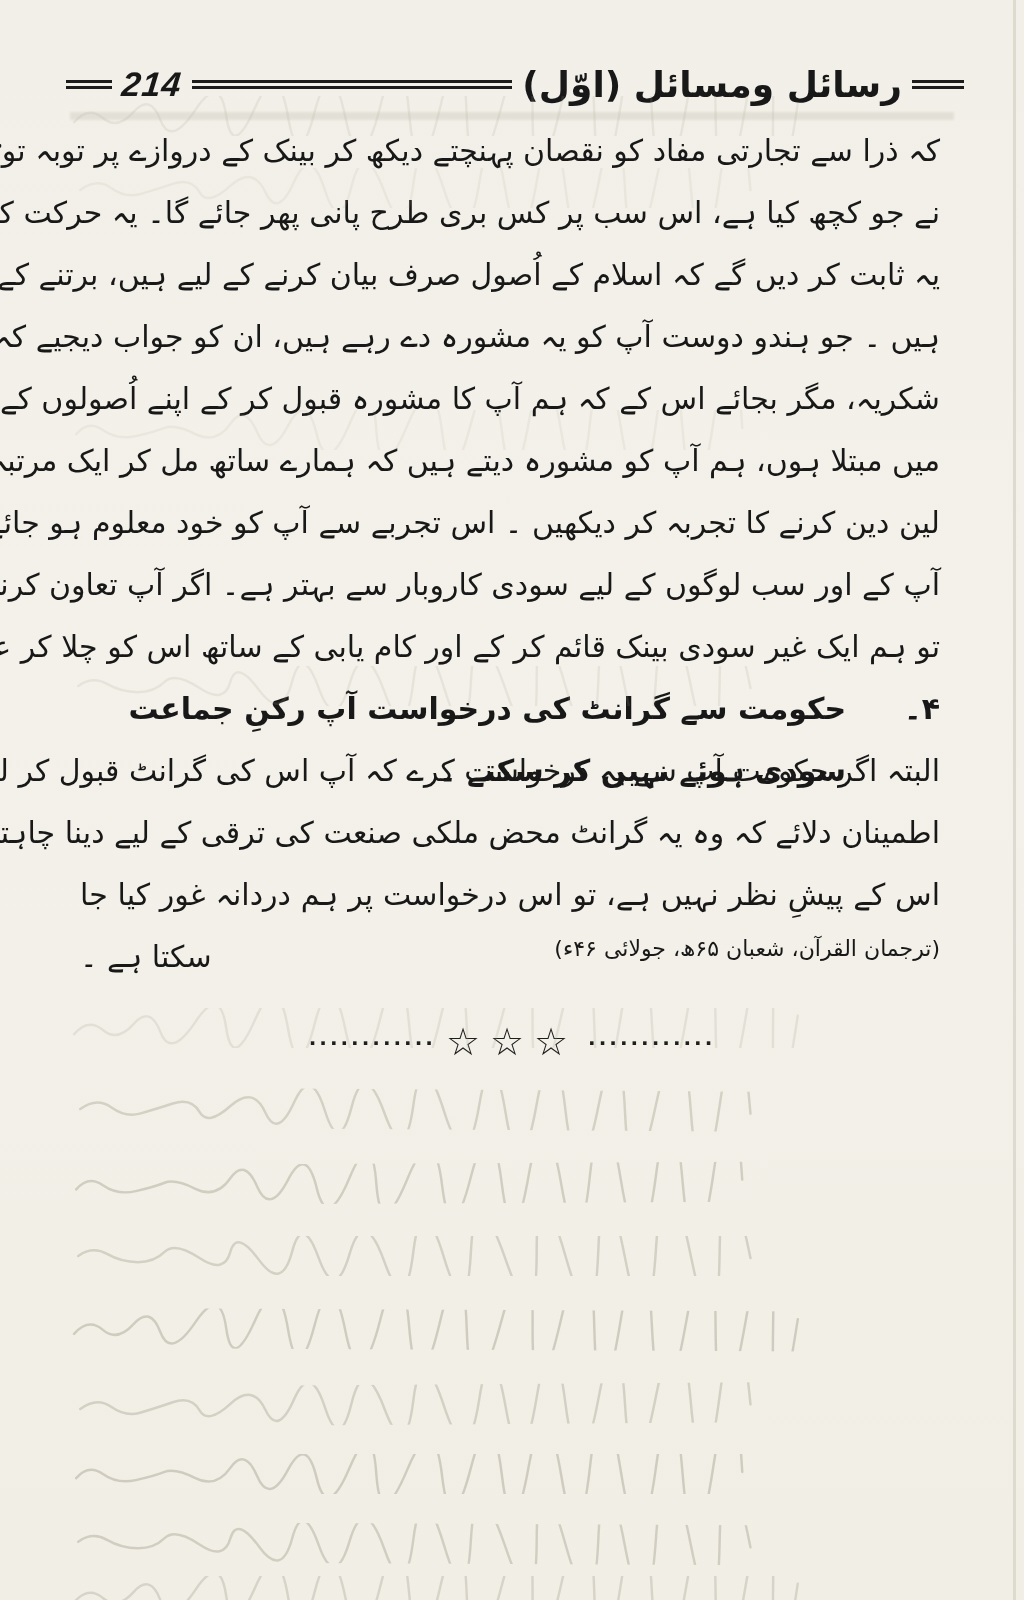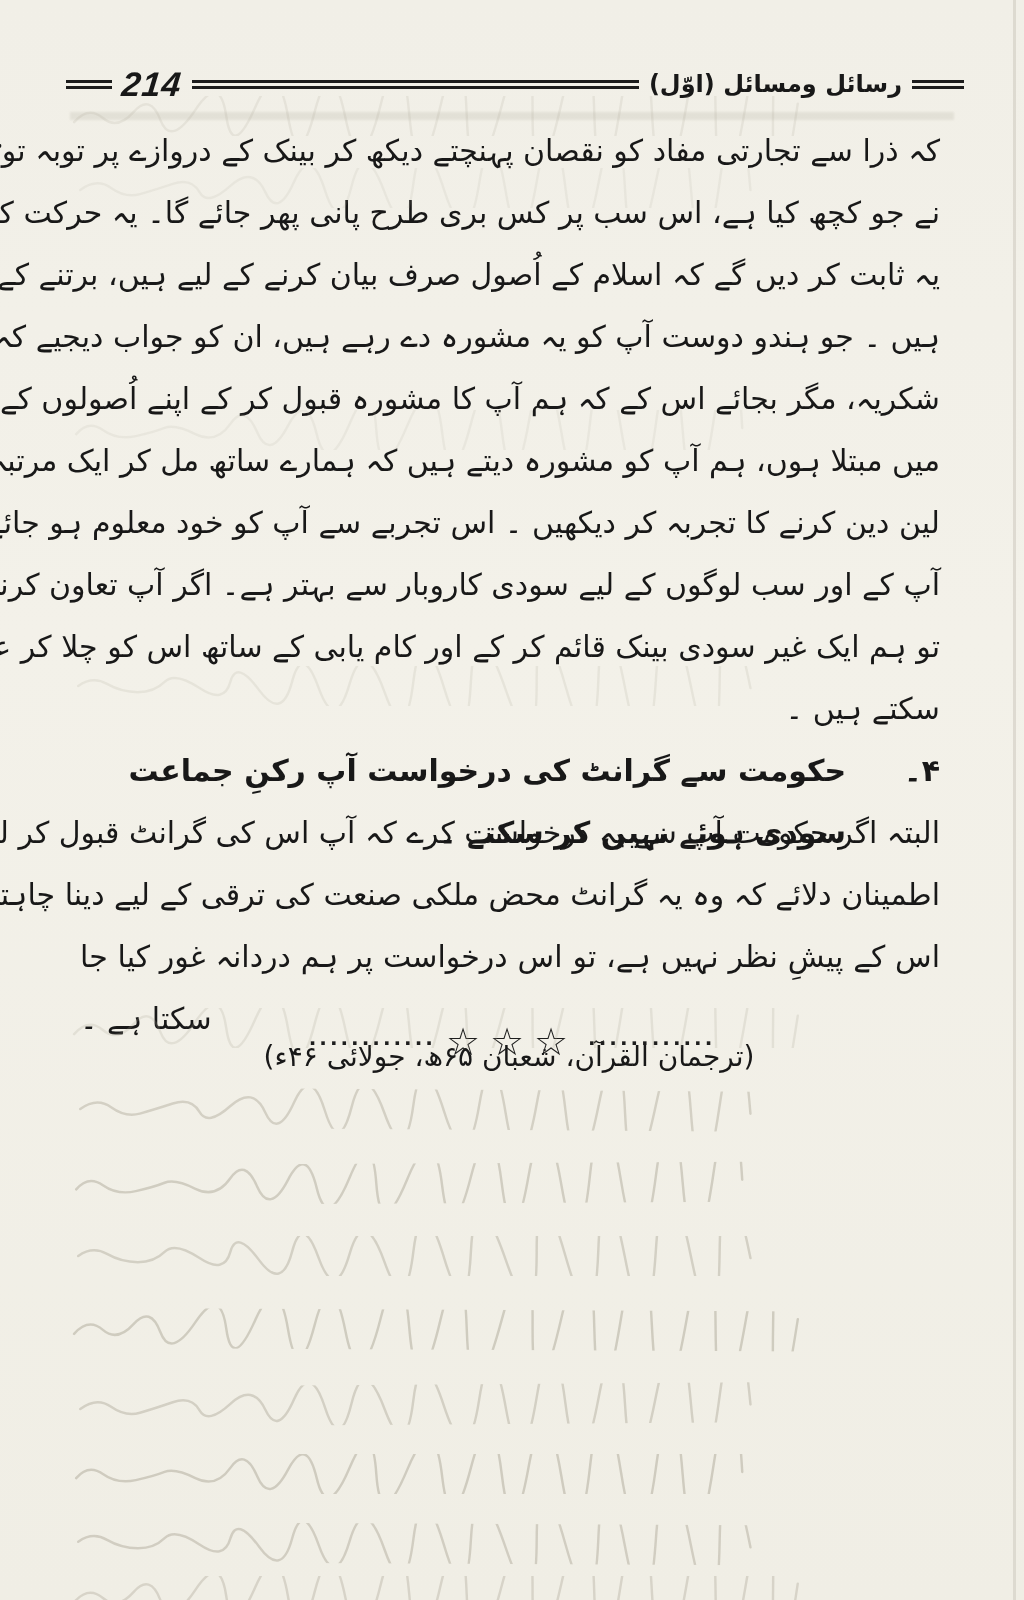--- a/index.html
+++ b/index.html
@@ -27,21 +27,21 @@
   }
   .rule-left{width:46px;}
   .rule-mid{flex:1;}
   .rule-right{width:52px;}
   .page-num{
     font-family:"Liberation Sans",sans-serif;
     font-style:italic;font-weight:bold;font-size:34px;letter-spacing:1px;
     transform:skewX(-6deg);
   }
   .book-title{
-    direction:rtl;font-weight:bold;font-size:24px;white-space:nowrap;
+    direction:rtl;font-weight:bold;font-size:36px;white-space:nowrap;
   }
   .header-ghost{
     position:absolute;top:112px;left:70px;right:70px;height:8px;
     background:#c9c6b9;opacity:.35;filter:blur(1px);
   }
   
   .text-block{
     position:absolute;top:120px;left:72px;right:84px;
     direction:rtl;
   }
@@ -52,24 +52,23 @@
     font-weight:500;
   }
   .line.lastline{text-align-last:right;white-space:normal;}
   .line.endleft{text-align-last:left;white-space:normal;margin-left:8px;}
   .numbered{
     display:flex;align-items:baseline;
     height:62px;line-height:62px;font-size:30px;font-weight:bold;
   }
   .numbered .num{margin-left:58px;}
   .citation{
-    direction:rtl;text-align:center;
-    font-size:28px;line-height:46px;height:46px;font-weight:500;
+    direction:rtl;text-align:right;
+    font-size:22px;line-height:46px;height:46px;font-weight:500;
     padding-left:6px;
-    margin-top:46px;
   }
   
   .stars-row{
     position:absolute;top:1022px;left:0;width:1024px;
     display:flex;justify-content:center;align-items:center;gap:10px;
     color:#1d1d1d;
   }
   .leader{font-size:20px;letter-spacing:3px;font-weight:bold;position:relative;top:-4px;}
   .stars{font-size:38px;letter-spacing:10px;line-height:40px;}
   
@@ -107,21 +106,20 @@
   <div class="text-block">
     <div class="line">کہ ذرا سے تجارتی مفاد کو نقصان پہنچتے دیکھ کر بینک کے دروازے پر توبہ توڑ بیٹھے تو آج تک آپ</div>
     <div class="line">نے جو کچھ کیا ہے، اس سب پر کس بری طرح پانی پھر جائے گا۔ یہ حرکت کر کے تو گویا آپ خود ہی</div>
     <div class="line">یہ ثابت کر دیں گے کہ اسلام کے اُصول صرف بیان کرنے کے لیے ہیں، برتنے کے لیے نہیں</div>
     <div class="line">ہیں ۔ جو ہندو دوست آپ کو یہ مشورہ دے رہے ہیں، ان کو جواب دیجیے کہ آپ کی ہم دردی کا بہت</div>
     <div class="line">شکریہ، مگر بجائے اس کے کہ ہم آپ کا مشورہ قبول کر کے اپنے اُصولوں کے خلاف سودی کاروبار</div>
     <div class="line">میں مبتلا ہوں، ہم آپ کو مشورہ دیتے ہیں کہ ہمارے ساتھ مل کر ایک مرتبہ آپ غیر سودی اُصولوں پر</div>
     <div class="line">لین دین کرنے کا تجربہ کر دیکھیں ۔ اس تجربے سے آپ کو خود معلوم ہو جائے گا کہ یہ چیز ہمارے اور</div>
     <div class="line">آپ کے اور سب لوگوں کے لیے سودی کاروبار سے بہتر ہے۔ اگر آپ تعاون کرنے پر آمادہ ہوں</div>
     <div class="line">تو ہم ایک غیر سودی بینک قائم کر کے اور کام یابی کے ساتھ اس کو چلا کر عملاً اس کا فائدہ آپ کو دکھا</div>
-    <div class="line lastline">سکتے ہیں ۔</div>
 
     <div class="numbered">
       <span class="num">۴۔</span>
       <span class="numtext">حکومت سے گرانٹ کی درخواست آپ رکنِ جماعت سودی ہوئے نہیں کر سکتے ۔</span>
     </div>
 
     <div class="line">البتہ اگر حکومت آپ سے یہ درخواست کرے کہ آپ اس کی گرانٹ قبول کر لیں، اور اس بات کا</div>
     <div class="line">اطمینان دلائے کہ وہ یہ گرانٹ محض ملکی صنعت کی ترقی کے لیے دینا چاہتی ہے، آپ کا ضمیر خریدنا</div>
     <div class="line endleft">اس کے پیشِ نظر نہیں ہے، تو اس درخواست پر ہم دردانہ غور کیا جا سکتا ہے ۔</div>
 

